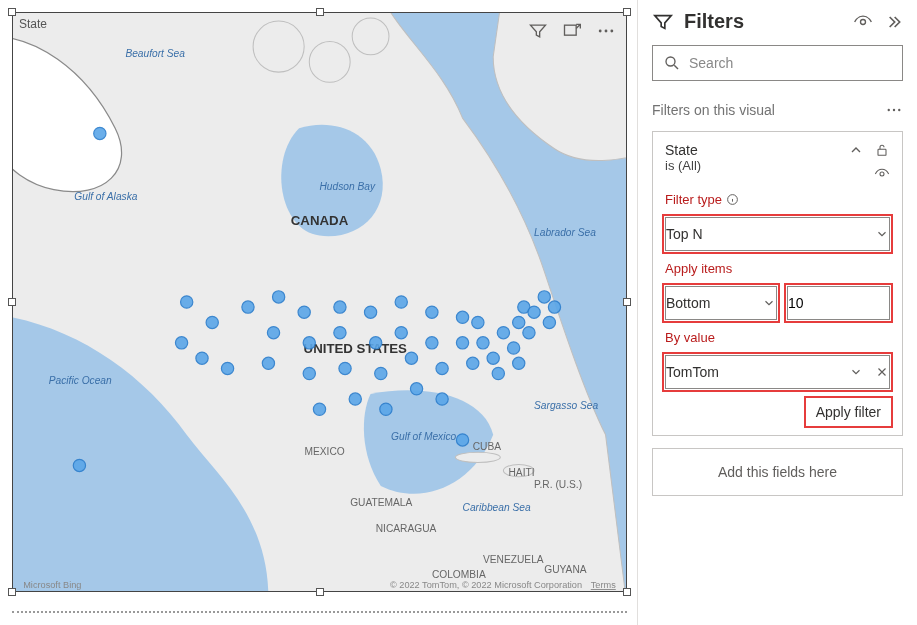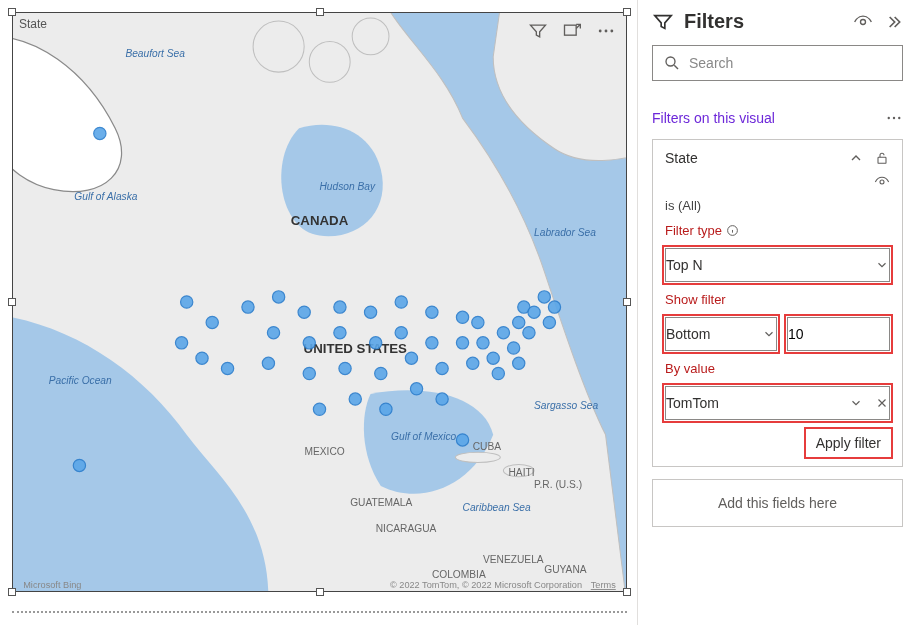--- a/index.html
+++ b/index.html
@@ -120,42 +120,42 @@
     font-size: 14px;
     color: #c2410c;
   }
   .search-box input::placeholder { color: #888; }
 
   .section-header {
     display: flex;
     justify-content: space-between;
     align-items: center;
     font-size: 14px;
-    color: #6d28d9;
-    margin-top: 16px;
+    color: #737373;
+    margin-top: 8px;
   }
   .section-header .more { color: #605e5c; cursor: pointer; }
 
   .filter-card {
     border: 1px solid #c8c6c4;
     padding: 10px 12px;
     display: flex;
     flex-direction: column;
     gap: 10px;
   }
   .fc-row {
     display: flex;
     justify-content: space-between;
     align-items: flex-start;
   }
   .fc-field-block {
     display: flex; flex-direction: column;
   }
   .fc-field-name { font-size: 14px; }
-  .fc-summary { font-size: 13px; color: #444; margin-top: 32px; }
+  .fc-summary { font-size: 13px; color: #444; }
   .fc-icons { display: flex; gap: 10px; color: #605e5c; }
   .fc-icons .row1 { display: flex; gap: 10px; }
   .fc-icons svg { cursor: pointer; }
 
   .field-label {
     font-size: 13px;
     color: #b91c1c;
     display: flex;
     align-items: center;
     gap: 4px;
@@ -448,21 +448,21 @@
     </div>
     <div class="select-box highlight-red">
       <span>Top N</span>
       <span>
         <svg width="14" height="14" viewBox="0 0 24 24" fill="none" stroke="#605e5c" stroke-width="2">
             <path d="M6 9l6 6 6-6"></path>
           </svg>
       </span>
     </div>
 
-    <span class="field-label">Show filter</span>
+    <span class="field-label">Apply items</span>
     <div class="show-items-row">
       <div class="select-box highlight-red">
         <span>Bottom</span>
         <span>
           <svg width="14" height="14" viewBox="0 0 24 24" fill="none" stroke="#605e5c" stroke-width="2">
               <path d="M6 9l6 6 6-6"></path>
             </svg>
         </span>
       </div>
       <div class="input-box highlight-red">

